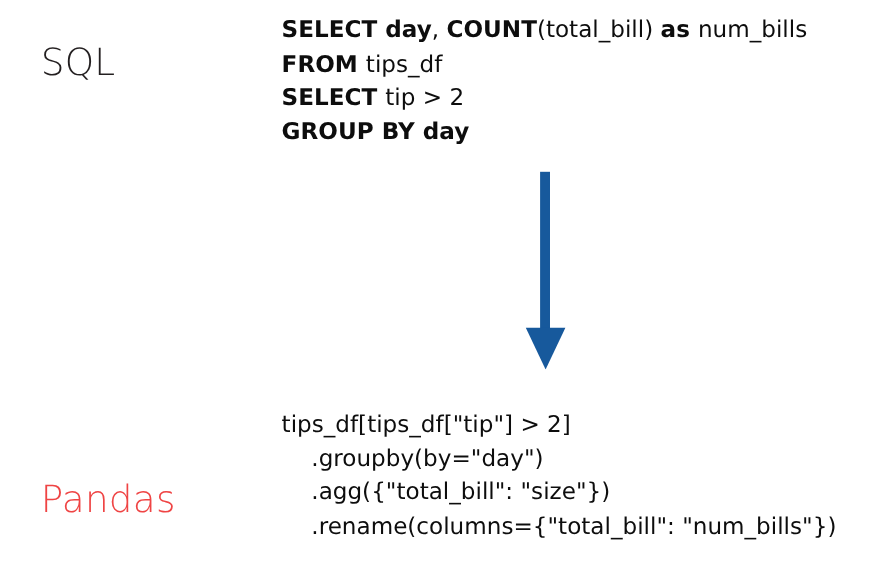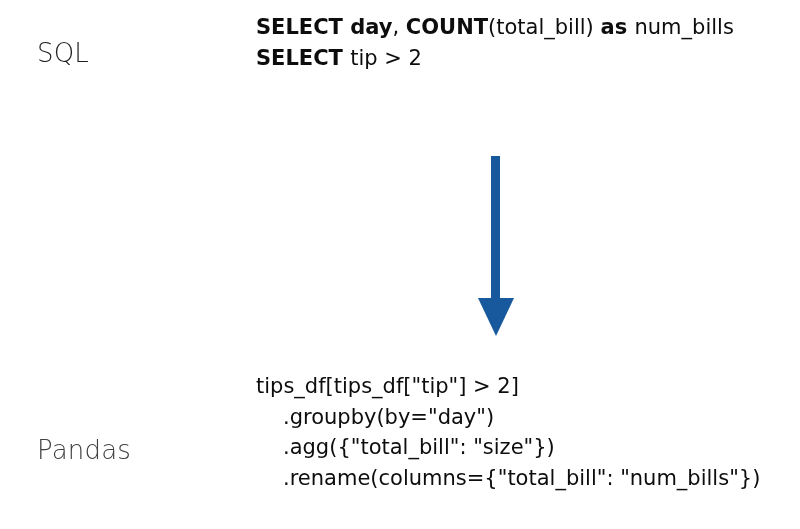--- a/index.html
+++ b/index.html
@@ -21,21 +21,21 @@
   .slide {
     position: absolute;
     inset: 0;
   }
 
   
   .row-label {
     position: absolute;
     font-family: "DejaVu Sans", "Liberation Sans", sans-serif;
     font-weight: 300;
-    font-size: 26px;
+    font-size: 34px;
     line-height: 1;
     color: #231f20;
     letter-spacing: 0.2px;
     white-space: nowrap;
   }
   #label-sql   { left: 37px; top: 40px; }
   #label-pandas{ left: 37px; top: 437px; }
 
   
   .code-block {
@@ -74,33 +74,35 @@
 </style>
 </head>
 <body style="background: rgb(255, 255, 255);">
 
 <div class="slide">
 
   <div class="row-label" id="label-sql" style="color: rgb(35, 31, 32);">SQL</div>
 
   <div class="code-block" id="sql-block" style="color: rgb(13, 13, 13);">
     <span class="code-line"><span class="tok kw">SELECT </span><span class="tok kw">day</span><span class="tok plain">, </span><span class="tok kw">COUNT</span><span class="tok plain">(total_bill) </span><span class="tok kw">as </span><span class="tok plain">num_bills</span></span>
+    <span class="code-line"><span class="tok kw">FROM </span><span class="tok plain">tips_df</span></span>
     <span class="code-line"><span class="tok kw">SELECT </span><span class="tok plain">tip &gt; 2</span></span>
+    <span class="code-line"><span class="tok kw">GROUP BY day</span></span>
   </div>
 
   <div id="flow-arrow">
     <svg width="52" height="180" viewBox="0 0 52 180" xmlns="http://www.w3.org/2000/svg" aria-hidden="true">
       <g fill="#17599c">
         <rect x="21" y="0" width="9" height="148"></rect>
         <polygon points="8,142 44,142 26,180"></polygon>
       </g>
     </svg>
   </div>
 
-  <div class="row-label" id="label-pandas" style="color: #404040;">Pandas</div>
+  <div class="row-label" id="label-pandas" style="color: #ef4444;">Pandas</div>
 
   <div class="code-block" id="pandas-block" style="color: rgb(13, 13, 13);">
     <span class="code-line">tips_df[tips_df["tip"] &gt; 2]</span>
     <span class="code-line indent">.groupby(by="day")</span>
     <span class="code-line indent">.agg({"total_bill": "size"})</span>
     <span class="code-line indent">.rename(columns={"total_bill": "num_bills"})</span>
   </div>
 
 </div>
 

